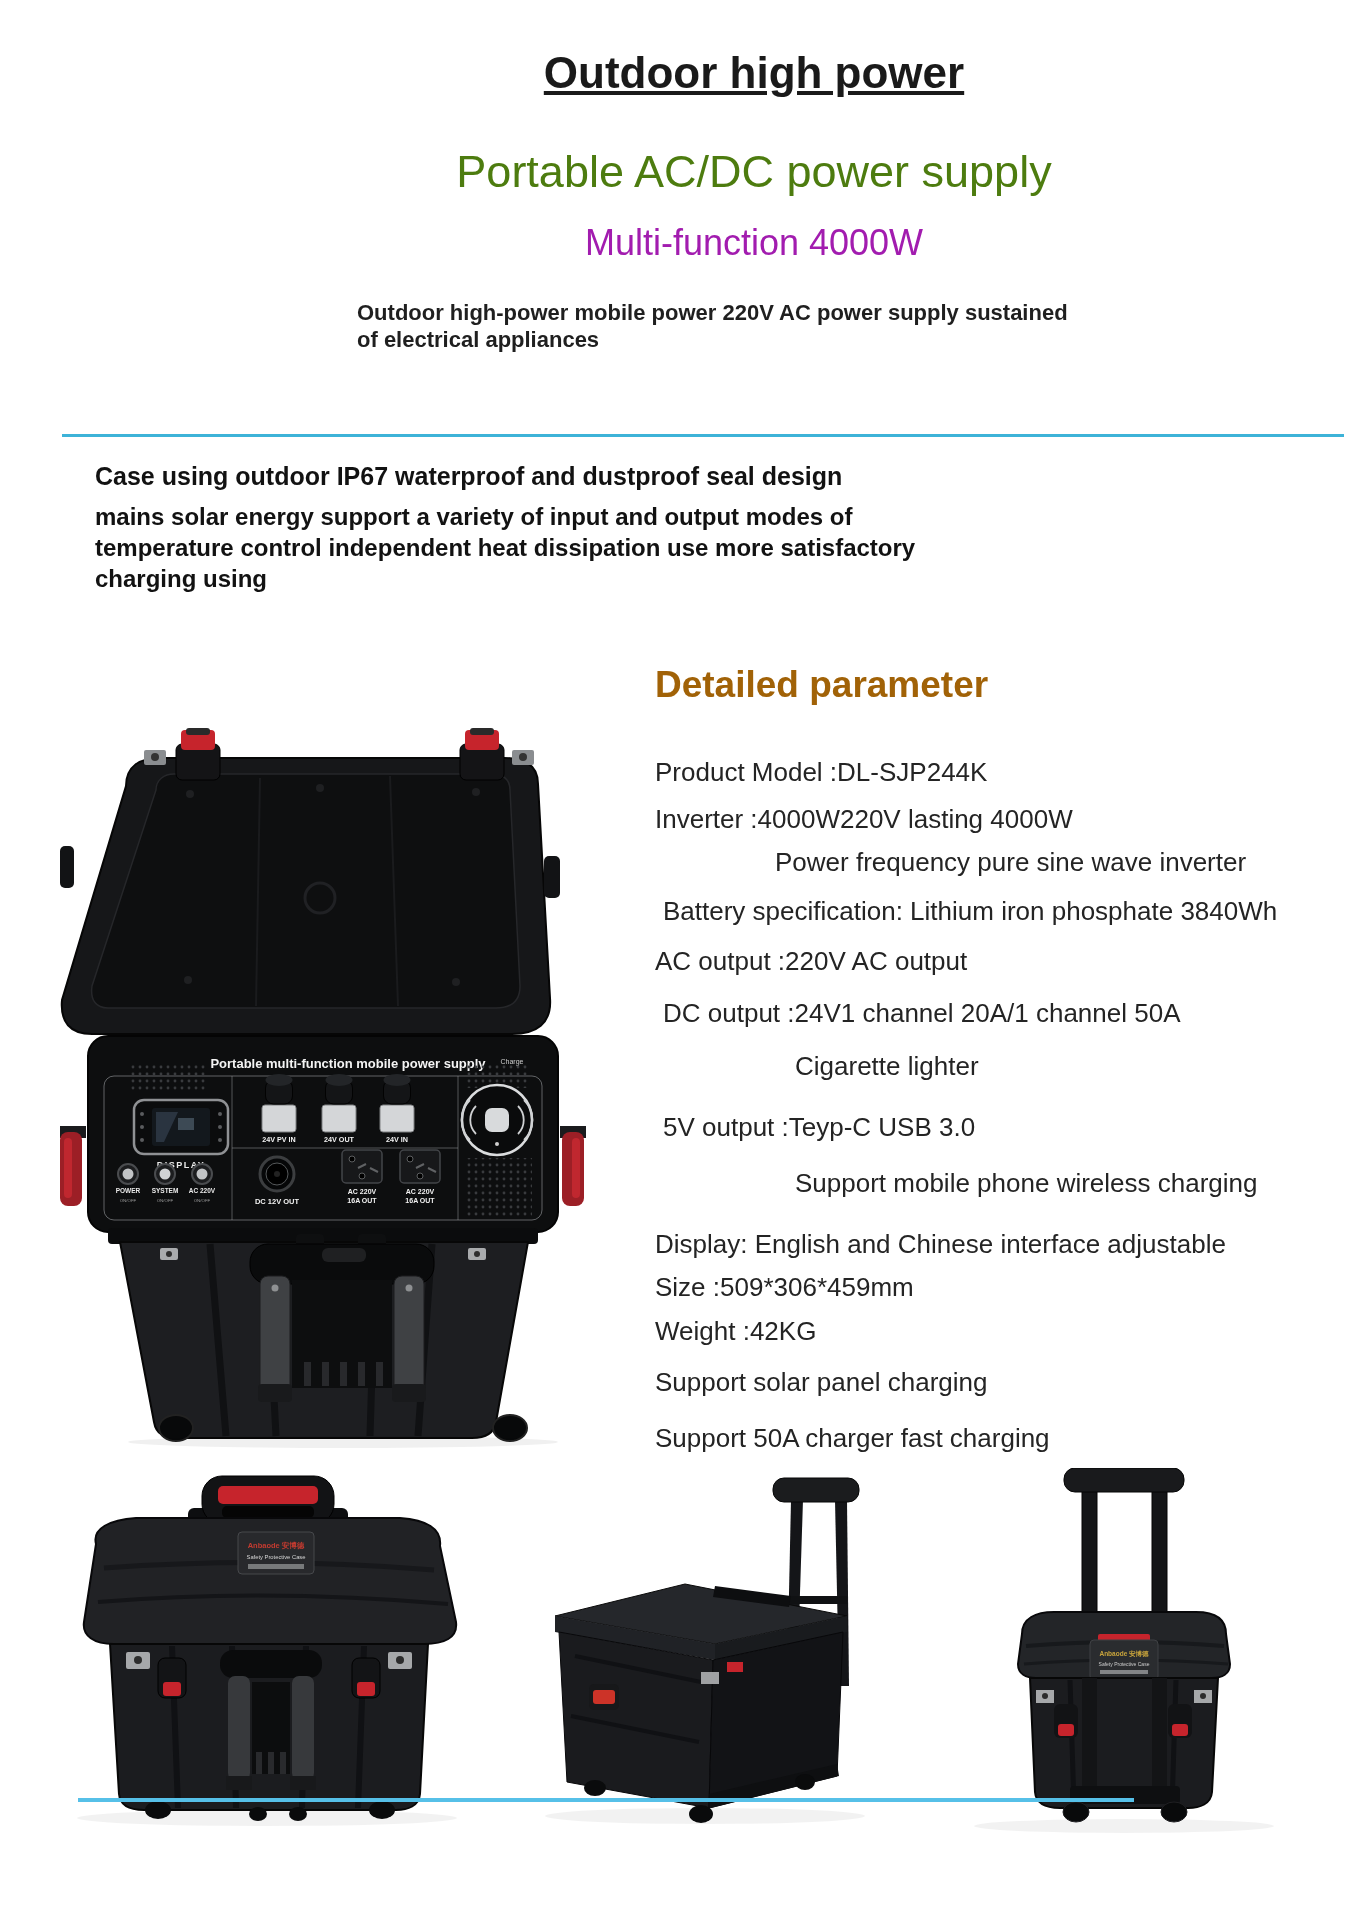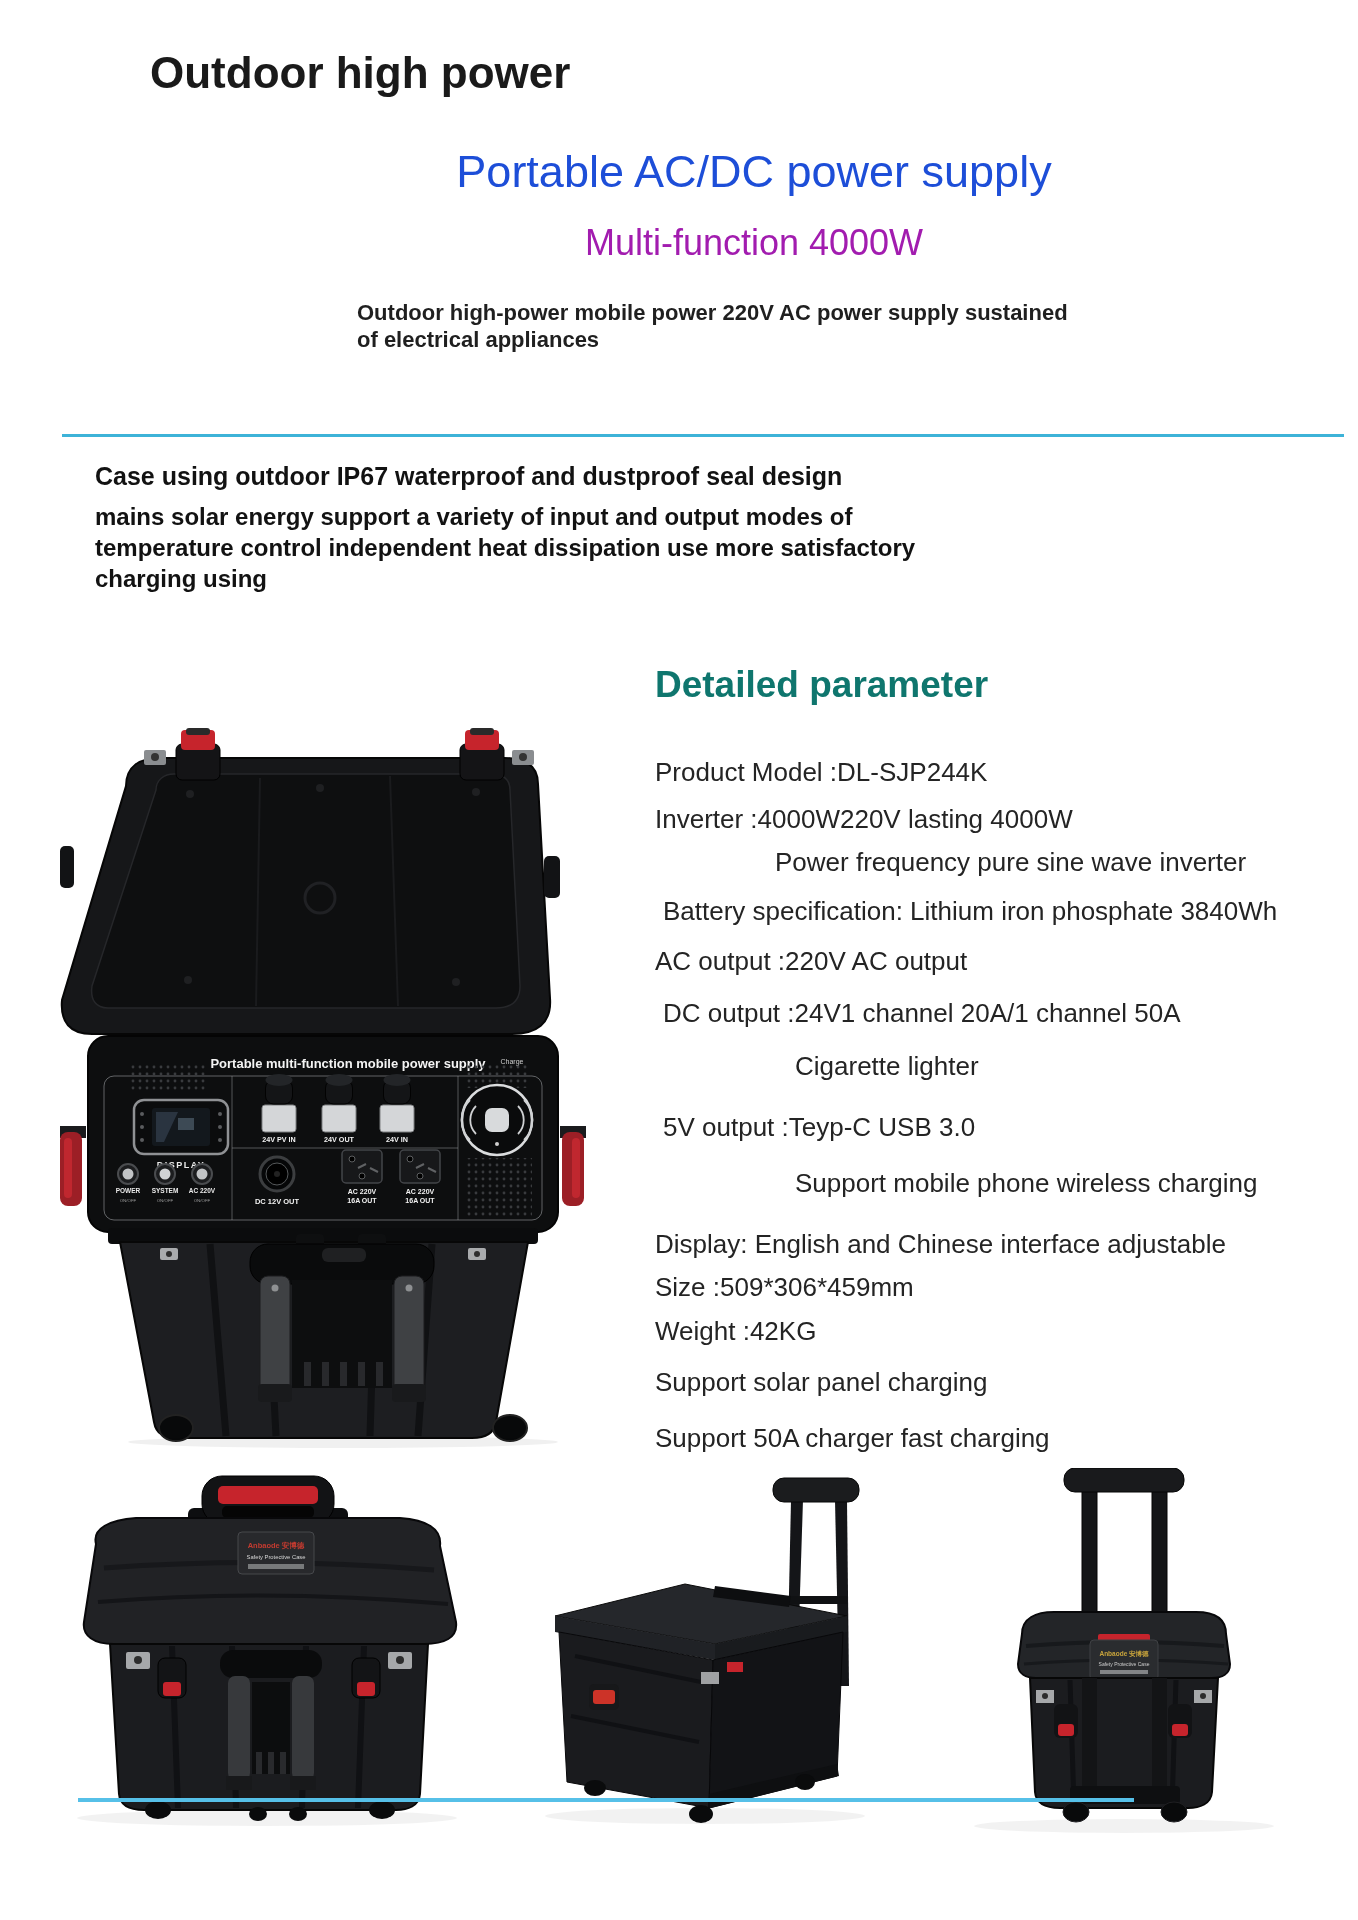--- a/index.html
+++ b/index.html
@@ -1,42 +1,42 @@
 <!DOCTYPE html>
 <html><head>
 <meta charset="utf-8">
 <style>
   html,body { margin:0; padding:0; background:#ffffff; }
   .page {
     position:relative; width:1358px; height:1920px; background:#ffffff;
     overflow:hidden; font-family:"Liberation Sans", sans-serif;
   }
   .title {
-    position:absolute; left:150px; top:48px; width:1208px; 
-    font-size:44px; font-weight:700; color:#1a1a1a; margin:0;
+    position:absolute; left:150px; top:48px; width:1208px; text-align:center;
+    font-size:44px; font-weight:700; color:#1a1a1a; margin:0;text-decoration:underline;
   }
   .subtitle {
     position:absolute; left:150px; top:146px; width:1208px; text-align:center;
-    font-size:45px; font-weight:400; color:#1d4ed8; margin:0;
+    font-size:45px; font-weight:400; color:#4d7c0f; margin:0;
   }
   .subtitle2 {
     position:absolute; left:150px; top:222px; width:1208px; text-align:center;
     font-size:36px; font-weight:400; color:#a21caf; margin:0;
   }
   .intro {
     position:absolute; left:357px; top:299px; font-size:22px; line-height:27px;
     color:#1f1f1f; font-weight:700;
   }
   .divider { position:absolute; left:62px; top:434px; width:1282px; height:3px; background:#3db3d8; }
   .features { position:absolute; left:95px; top:462px; color:#121212; }
   .features-heading { font-size:25px; font-weight:700; margin:0 0 10px 0; }
   .features-line { font-size:24px; font-weight:600; line-height:31px; }
   .detail-heading {
     position:absolute; left:655px; top:664px; margin:0;
-    font-size:37px; font-weight:700; color:#0f766e;
+    font-size:37px; font-weight:700; color:#a16207;
   }
   .specs { position:absolute; left:655px; top:757px; width:710px; color:#242424; font-size:26px; }
   .spec { line-height:30px; }
   .ind1 { padding-left:120px; }
   .ind2 { padding-left:140px; }
   .inds { padding-left:8px; }
   .m13{margin-bottom:13px}.m14{margin-bottom:14px}.m17{margin-bottom:17px}
   .m19{margin-bottom:19px}.m20{margin-bottom:20px}.m21{margin-bottom:21px}
   .m22{margin-bottom:22px}.m23{margin-bottom:23px}.m26{margin-bottom:26px}
   .m31{margin-bottom:31px}

